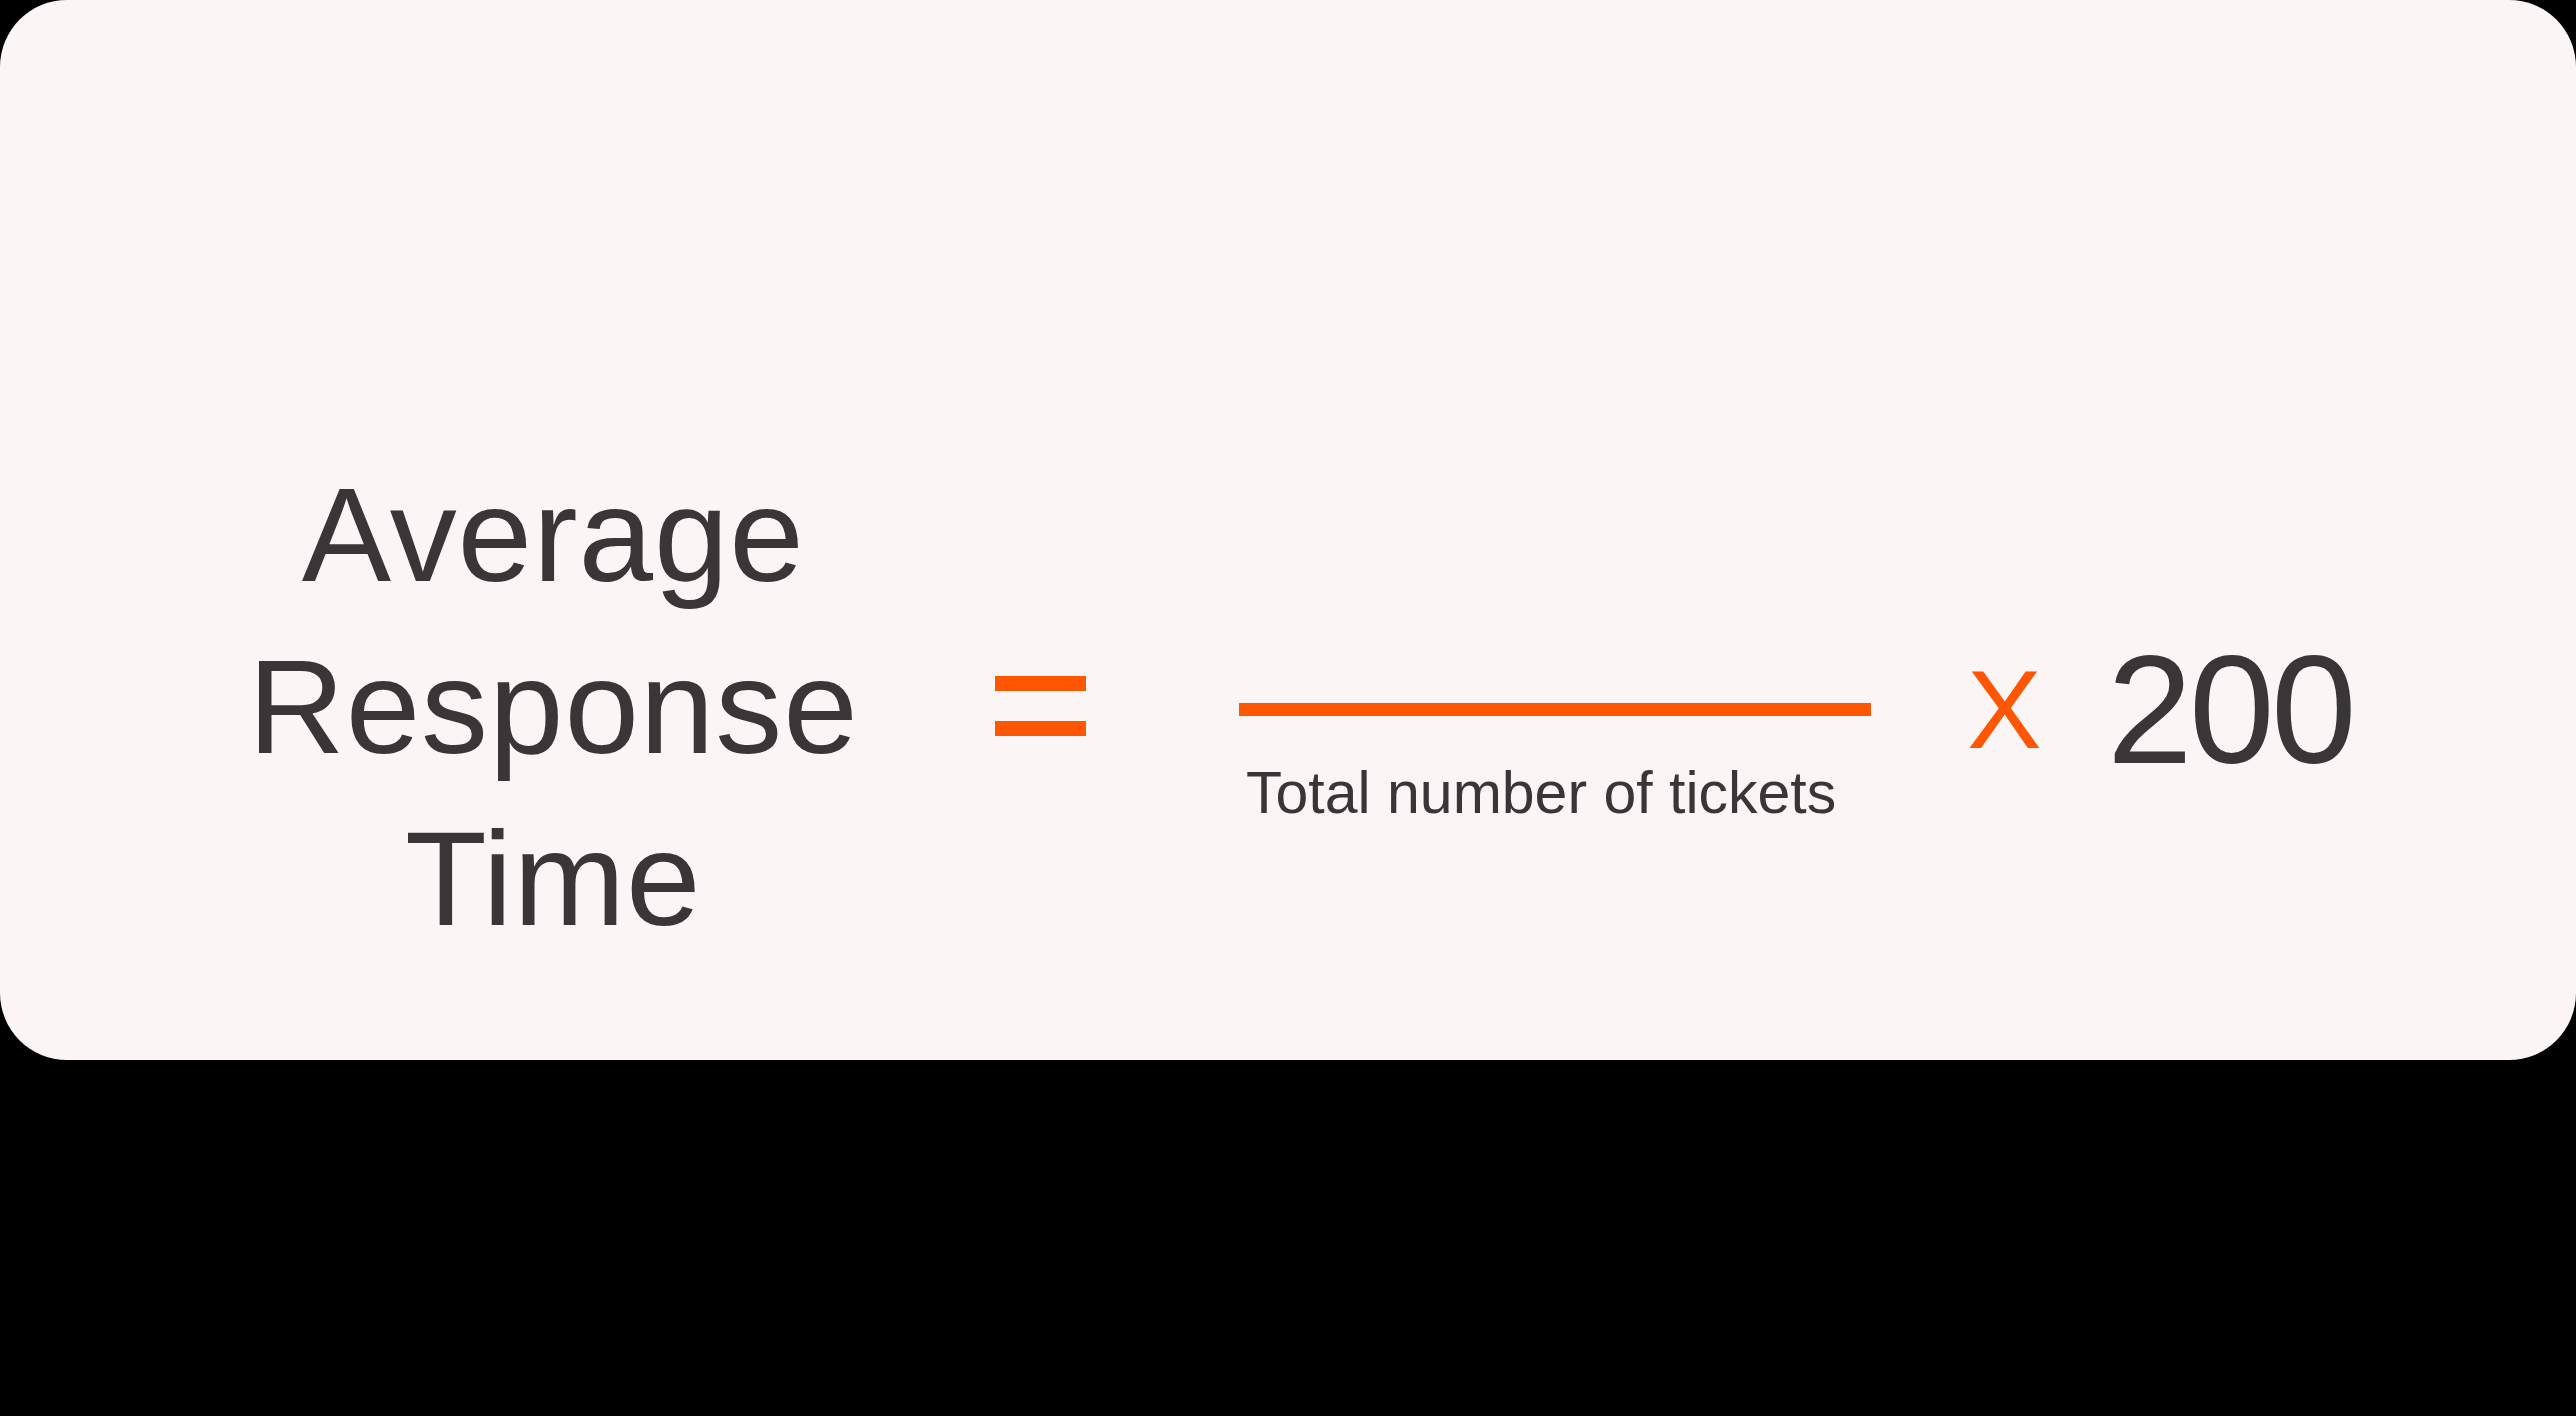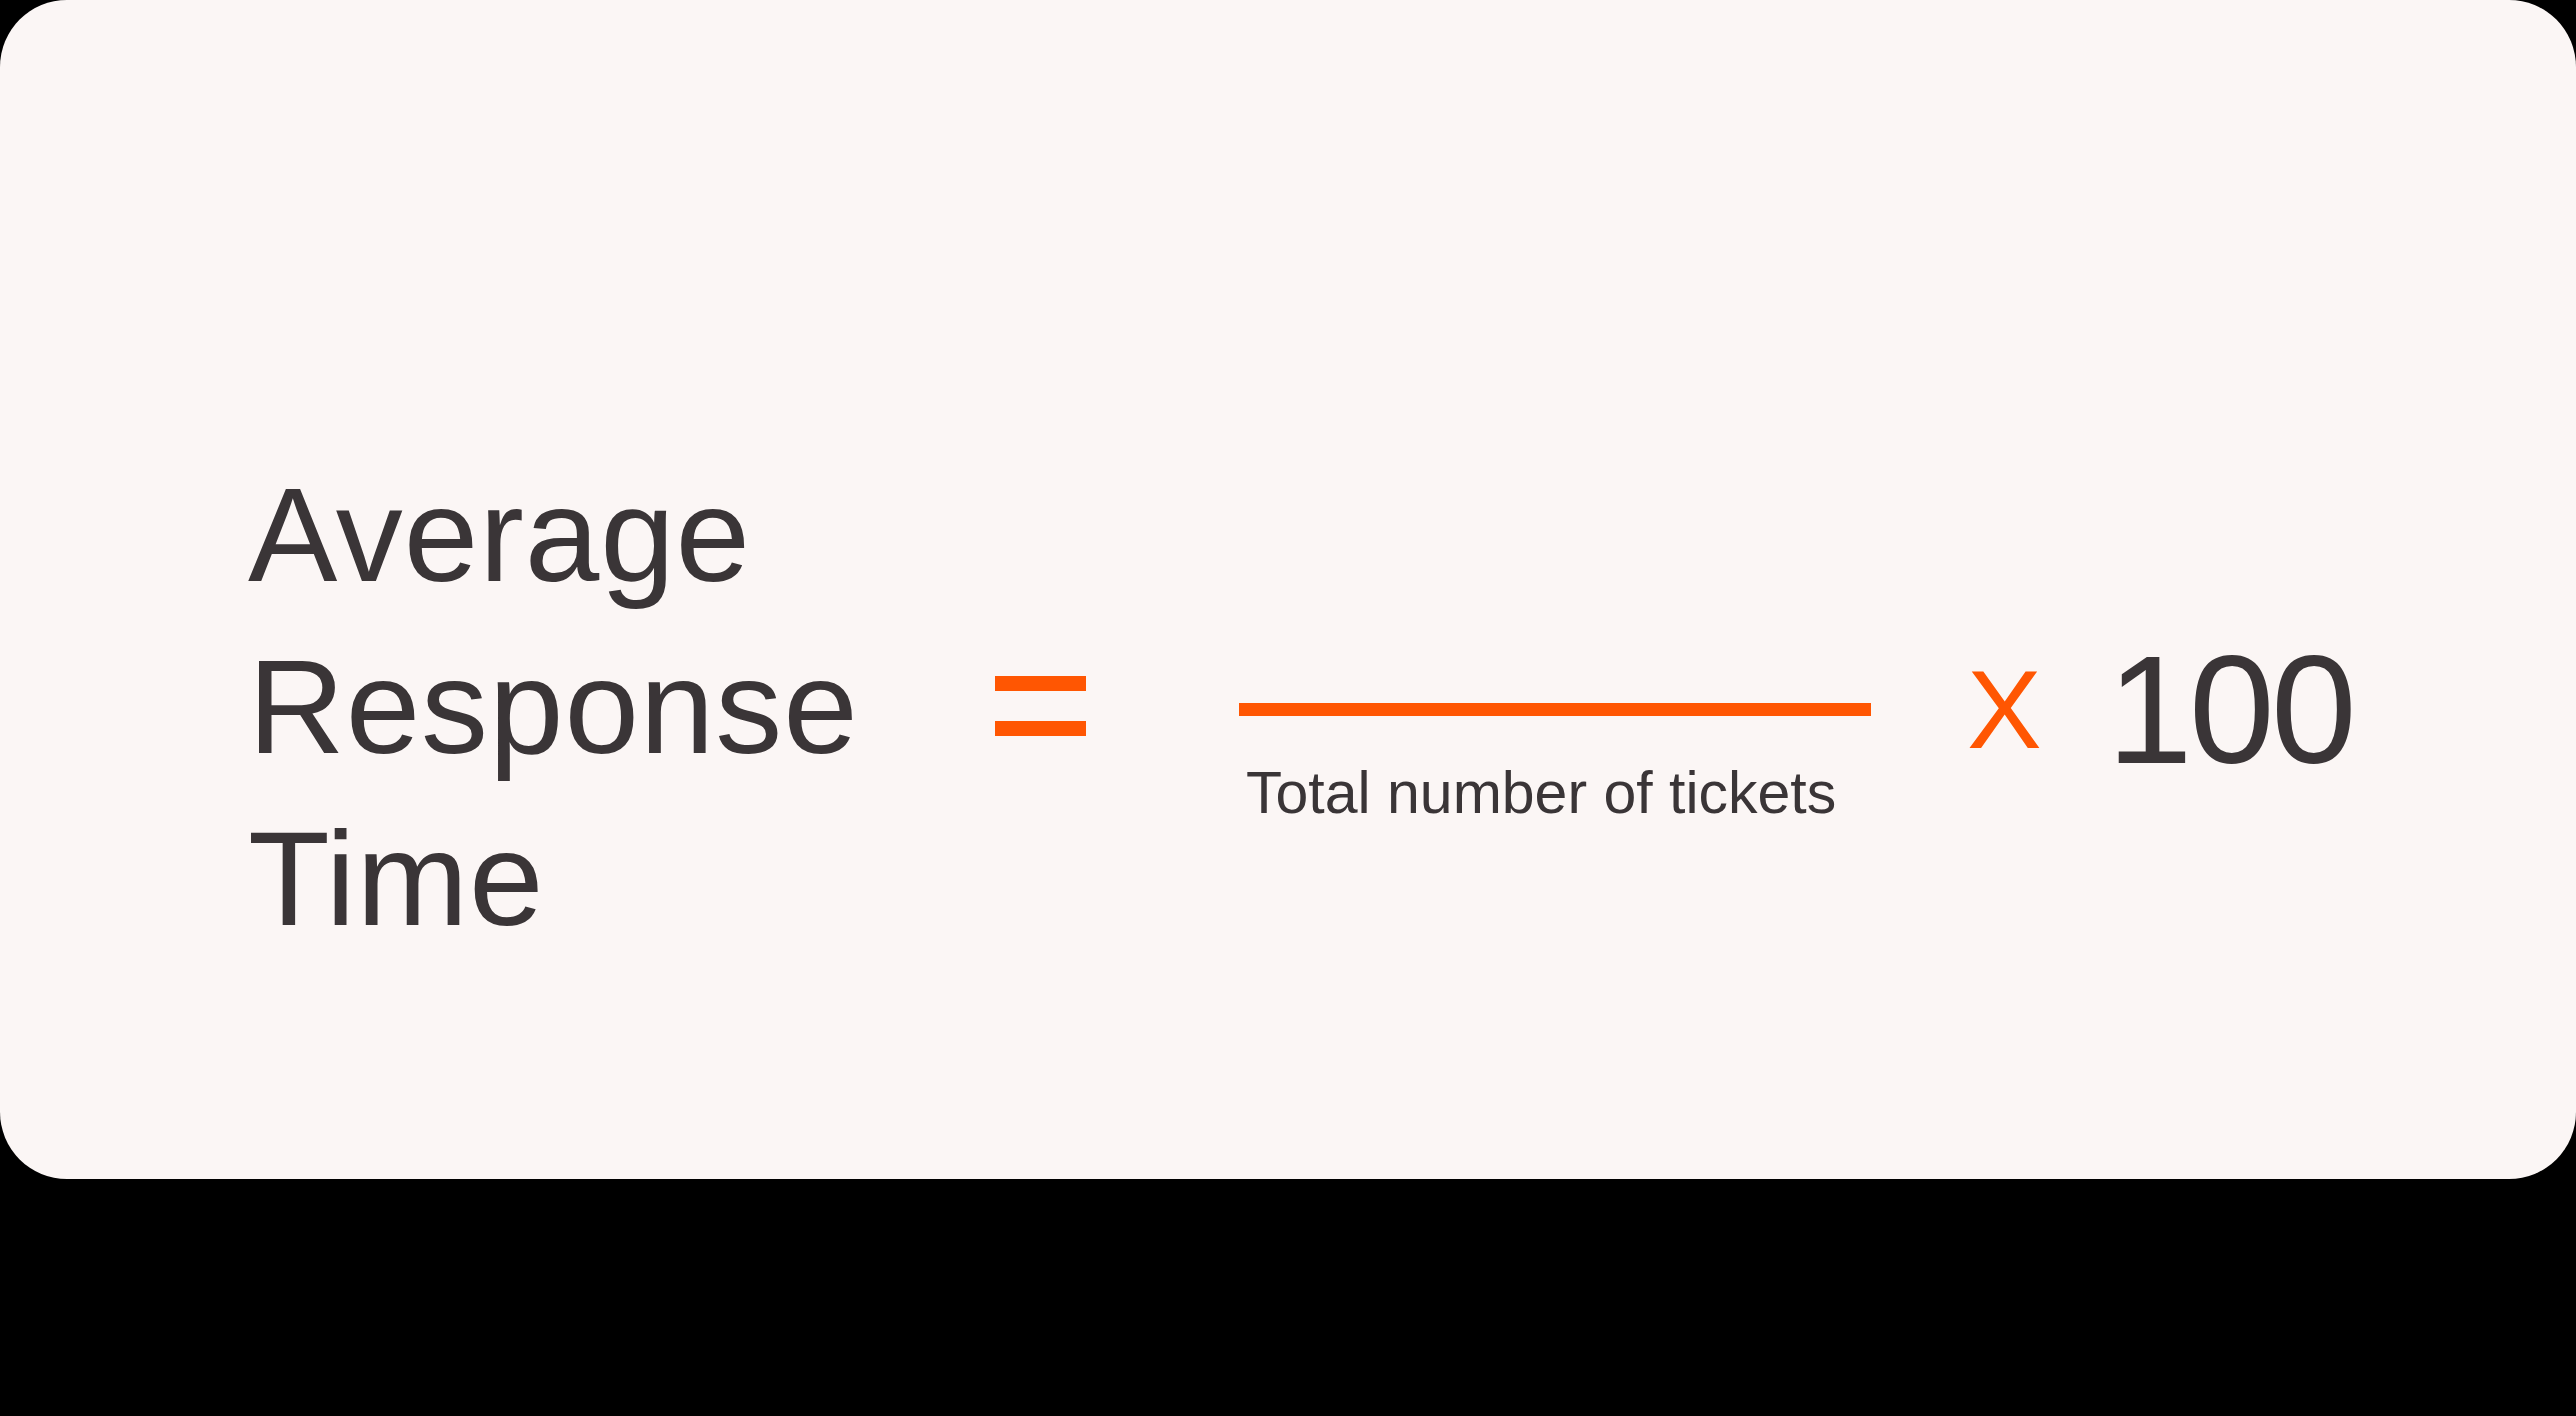--- a/index.html
+++ b/index.html
@@ -10,22 +10,23 @@
   }
   *{margin:0;padding:0;box-sizing:border-box;}
   html,body{
     width:2576px;height:1416px;
     background:var(--outer-background);
     font-family:"Liberation Sans", sans-serif;
     overflow:hidden;
   }
   .canvas{
     position:relative;
-    width:2576px;height:1179px;
+    width:2576px;height:1060px;
     background:var(--outer-background);
+    text-align:center;
   }
   .card{
     position:absolute;inset:0;
     background:var(--card-background);
     border-radius:67px;
   }
   .title{
     position:absolute;
     left:248px;top:449px;
     font-size:134px;
@@ -99,17 +100,17 @@
       <div class="bar"></div>
     </div>
 
 
     <div class="fraction-line"></div>
 
     <div class="denominator">Total number of tickets</div>
 
     <div class="multiply">X</div>
 
-    <div class="multiplier">100</div>
+    <div class="multiplier">200</div>
 
   </div>
 </div>
 
 
 </body></html>

